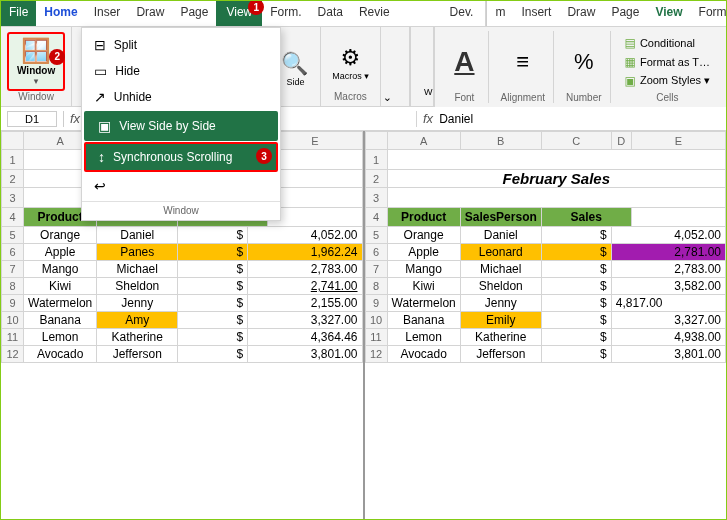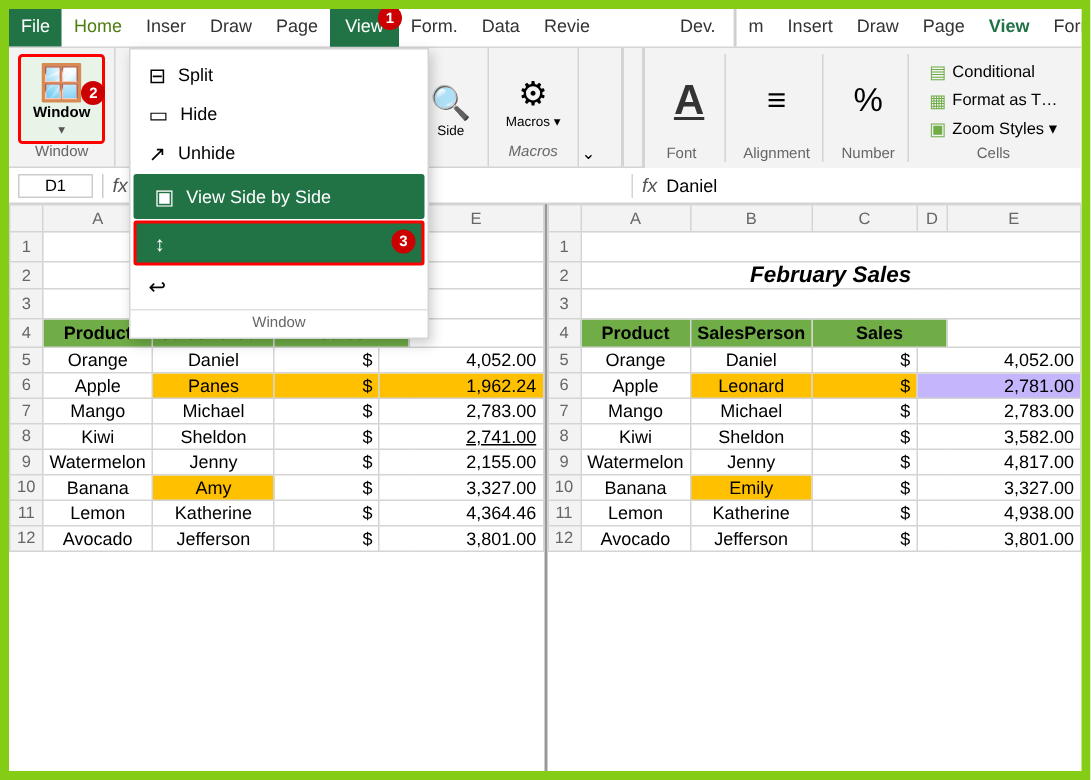--- a/index.html
+++ b/index.html
@@ -1,25 +1,25 @@
 <!DOCTYPE html>
 <html><head>
   <meta charset="utf-8">
   <style>
     * { box-sizing: border-box; margin: 0; padding: 0; }
     body { font-family: 'Segoe UI', Arial, sans-serif; font-size: 12px; background: #fff; overflow: hidden; }
   </style>
 </head>
 <body>
 
-<div style="width:727px; height:520px; overflow:hidden; position:relative; border:6px solid #84cc16;">
+<div style="width:727px; height:520px; overflow:hidden; position:relative; border:1px solid #84cc16;">
 
   <div style="display:flex; background:#fff; border-bottom:1px solid #d4d4d4; height:26px;">
     <div style="padding:4px 8px; font-size:12px; cursor:pointer; color:#333; background:#217346; color:white;">File</div>
-    <div style="padding:4px 8px; font-size:12px; cursor:pointer; color:#4d7c0f;">Home</div>
+    <div style="padding:4px 8px; font-size:12px; cursor:pointer; color:#1d4ed8;font-weight:bold;">Home</div>
     <div style="padding:4px 8px; font-size:12px; cursor:pointer; color:#333;">Inser</div>
     <div style="padding:4px 8px; font-size:12px; cursor:pointer; color:#333;">Draw</div>
     <div style="padding:4px 8px; font-size:12px; cursor:pointer; color:#333;">Page</div>
     <div style="padding:4px 10px; font-size:12px; cursor:pointer; color:#fff; background:#217346; border-bottom:2px solid #217346; position:relative;">
       View
       <span style="position:absolute; top:-2px; right:-2px; width:16px; height:16px; background:#cc0000; color:white; border-radius:50%; font-size:10px; font-weight:bold; display:flex; align-items:center; justify-content:center;">1</span>
     </div>
     <div style="padding:4px 8px; font-size:12px; cursor:pointer; color:#333;">Form.</div>
     <div style="padding:4px 8px; font-size:12px; cursor:pointer; color:#333;">Data</div>
     <div style="padding:4px 8px; font-size:12px; cursor:pointer; color:#333;">Revie</div>
@@ -89,21 +89,21 @@
         </div>
       </div>
 
       <div style="display:flex; flex-direction:column; padding:4px 6px; border-right:1px solid #d4d4d4; min-width:50px;">
         <div style="flex:1; display:flex; align-items:center; justify-content:center; padding-top:4px;">
           <div style="display:flex; flex-direction:column; align-items:center; padding:3px 5px; cursor:pointer; border-radius:3px;">
             <div style="font-size:22px;">⚙</div>
             <div style="font-size:9px;">Macros ▾</div>
           </div>
         </div>
-        <div style="font-size:10px; color:#666; text-align:center;font-style:italic;">Macros</div>
+        <div style="font-size:10px; color:#666; text-align:center;">Macros</div>
       </div>
 
       <div style="align-self:flex-end; padding:2px; cursor:pointer; font-size:11px;">⌄</div>
     </div>
 
     <div style="position:absolute; top:0; left:80px; background:white; border:1px solid #d4d4d4; box-shadow:2px 3px 8px rgba(0,0,0,0.2); z-index:200; padding:4px 0; min-width:200px;">
       <div style="padding:5px 12px; font-size:12px; cursor:pointer; display:flex; align-items:center; gap:8px;">
         <span style="font-size:14px;">⊟</span>
         <span>Split</span>
       </div>
@@ -116,20 +116,21 @@
         <span>Unhide</span>
       </div>
 
       <div style="padding:5px 12px; font-size:12px; cursor:pointer; display:flex; align-items:center; gap:8px; background:#217346; color:white; border:2px solid #217346; margin:1px 2px; border-radius:2px;">
         <span style="font-size:14px;">▣</span>
         <span>View Side by Side</span>
       </div>
 
       <div style="padding:5px 12px; font-size:12px; cursor:pointer; display:flex; align-items:center; gap:8px; background:#217346; color:white; border:2px solid red; margin:1px 2px; border-radius:2px; position:relative;">
         <span style="font-size:14px;">↕</span>
+        <span>Synchronous Scrolling</span>
         <span style="position:absolute; right:4px; top:4px; width:16px; height:16px; background:#cc0000; color:white; border-radius:50%; font-size:10px; font-weight:bold; display:flex; align-items:center; justify-content:center;">3</span>
       </div>
       <div style="padding:5px 12px; font-size:12px; cursor:pointer; display:flex; align-items:center; gap:8px;">
         <span style="font-size:14px;">↩</span>
       </div>
       <div style="font-size:10px; color:#666; text-align:center; padding-top:3px; border-top:1px solid #e0e0e0; margin-top:2px;">Window</div>
     </div>
 
     <div style="position:absolute; left:415px; top:8px; display:flex; flex-direction:column; align-items:center;">
       <div style="display:flex; flex-direction:column; align-items:center; padding:3px 8px; cursor:pointer; border-radius:3px; min-width:48px;">
@@ -137,21 +138,21 @@
         <div style="font-size:9px; text-align:center; line-height:1.2;">Switch<br>Windows ▾</div>
       </div>
     </div>
 
     <div style="position:absolute; right:0; top:0; display:flex; align-items:stretch; background:#f3f3f3; border-left:2px solid #d4d4d4; height:80px; padding:4px 6px; gap:4px;">
 
       <div style="display:flex; flex-direction:column; border-right:1px solid #d4d4d4; padding:0 8px;">
         <div style="display:flex; flex-direction:column; align-items:center; padding:3px 5px; cursor:pointer; flex:1; justify-content:center;">
           <div style="font-size:28px; font-weight:bold; color:#333; text-decoration:underline;">A</div>
         </div>
-        <div style="font-size:10px; color:#666; text-align:left;">Font</div>
+        <div style="font-size:10px; color:#666; text-align:center;">Font</div>
       </div>
 
       <div style="display:flex; flex-direction:column; border-right:1px solid #d4d4d4; padding:0 8px;">
         <div style="display:flex; flex-direction:column; align-items:center; padding:3px 5px; cursor:pointer; flex:1; justify-content:center;">
           <div style="font-size:22px;">≡</div>
         </div>
         <div style="font-size:10px; color:#666; text-align:center;">Alignment</div>
       </div>
 
       <div style="display:flex; flex-direction:column; border-right:1px solid #d4d4d4; padding:0 8px;">
@@ -342,21 +343,21 @@
           <td style="border:1px solid #d4d4d4; text-align:center; padding:1px 4px;">Daniel</td>
           <td style="border:1px solid #d4d4d4; text-align:right; padding:1px 4px;">$</td>
           <td colspan="2" style="border:1px solid #d4d4d4; text-align:right; padding:1px 4px;">4,052.00</td>
         </tr>
 
         <tr>
           <td style="background:#f3f3f3; border:1px solid #d4d4d4; text-align:center; font-size:11px; color:#666;">6</td>
           <td style="border:1px solid #d4d4d4; text-align:center; padding:1px 4px;">Apple</td>
           <td style="border:1px solid #d4d4d4; text-align:center; padding:1px 4px; background:#ffc000;">Leonard</td>
           <td style="border:1px solid #d4d4d4; text-align:right; padding:1px 4px; background:#ffc000;">$</td>
-          <td colspan="2" style="border:1px solid #d4d4d4; text-align:right; padding:1px 4px; background:#c4b5fd;">2,781.00</td>
+          <td colspan="2" style="border:1px solid #d4d4d4; text-align:right; padding:1px 4px; background:#a21caf;">2,781.00</td>
         </tr>
 
         <tr>
           <td style="background:#f3f3f3; border:1px solid #d4d4d4; text-align:center; font-size:11px; color:#666;">7</td>
           <td style="border:1px solid #d4d4d4; text-align:center; padding:1px 4px;">Mango</td>
           <td style="border:1px solid #d4d4d4; text-align:center; padding:1px 4px;">Michael</td>
           <td style="border:1px solid #d4d4d4; text-align:right; padding:1px 4px;">$</td>
           <td colspan="2" style="border:1px solid #d4d4d4; text-align:right; padding:1px 4px;">2,783.00</td>
         </tr>
 
@@ -366,21 +367,21 @@
           <td style="border:1px solid #d4d4d4; text-align:center; padding:1px 4px;">Sheldon</td>
           <td style="border:1px solid #d4d4d4; text-align:right; padding:1px 4px;">$</td>
           <td colspan="2" style="border:1px solid #d4d4d4; text-align:right; padding:1px 4px;">3,582.00</td>
         </tr>
 
         <tr>
           <td style="background:#f3f3f3; border:1px solid #d4d4d4; text-align:center; font-size:11px; color:#666;">9</td>
           <td style="border:1px solid #d4d4d4; text-align:center; padding:1px 4px;">Watermelon</td>
           <td style="border:1px solid #d4d4d4; text-align:center; padding:1px 4px;">Jenny</td>
           <td style="border:1px solid #d4d4d4; text-align:right; padding:1px 4px;">$</td>
-          <td colspan="2" style="border:1px solid #d4d4d4; text-align:right; padding:1px 4px;">4,817.00</td>
+          <td colspan="2" style="border:1px solid #d4d4d4; text-align:left; padding:1px 4px;">4,817.00</td>
         </tr>
 
         <tr>
           <td style="background:#f3f3f3; border:1px solid #d4d4d4; text-align:center; font-size:11px; color:#666;">10</td>
           <td style="border:1px solid #d4d4d4; text-align:center; padding:1px 4px;">Banana</td>
           <td style="border:1px solid #d4d4d4; text-align:center; padding:1px 4px; background:#ffc000;">Emily</td>
           <td style="border:1px solid #d4d4d4; text-align:right; padding:1px 4px;">$</td>
           <td colspan="2" style="border:1px solid #d4d4d4; text-align:right; padding:1px 4px;">3,327.00</td>
         </tr>
 

